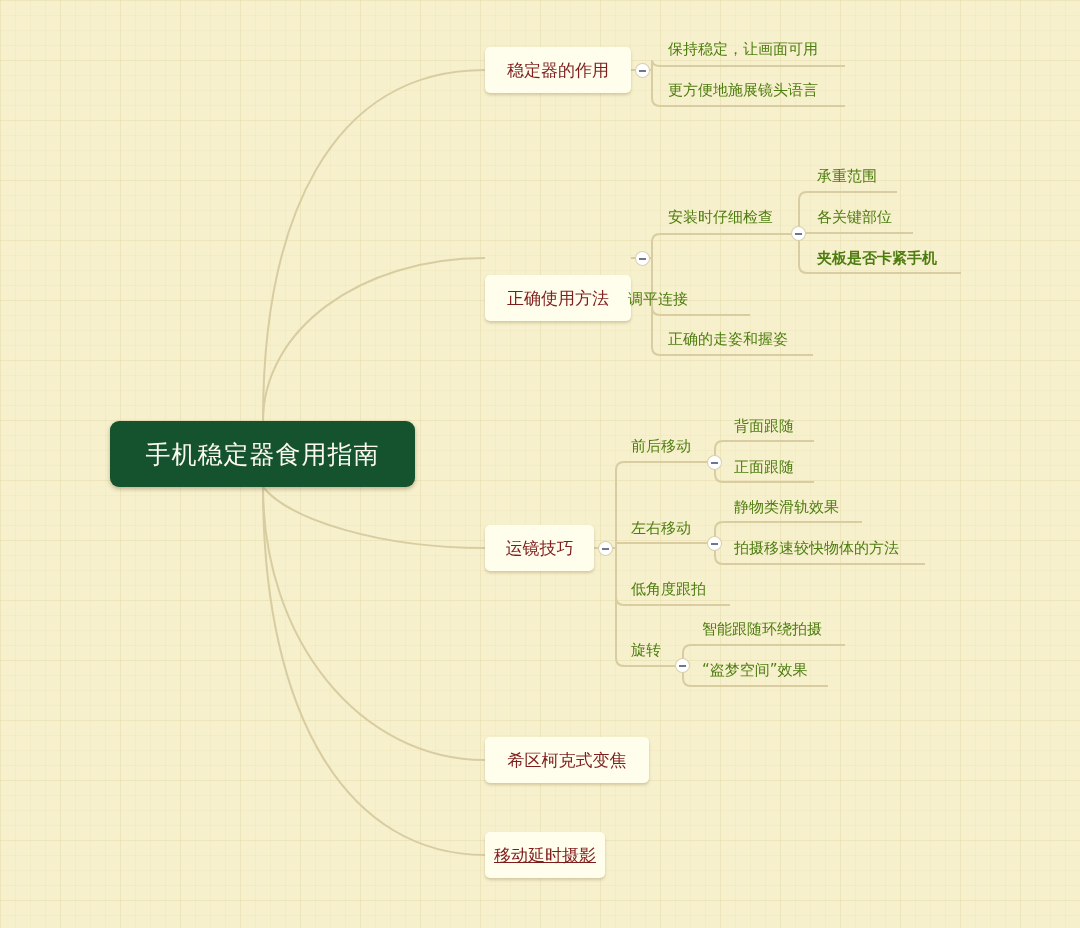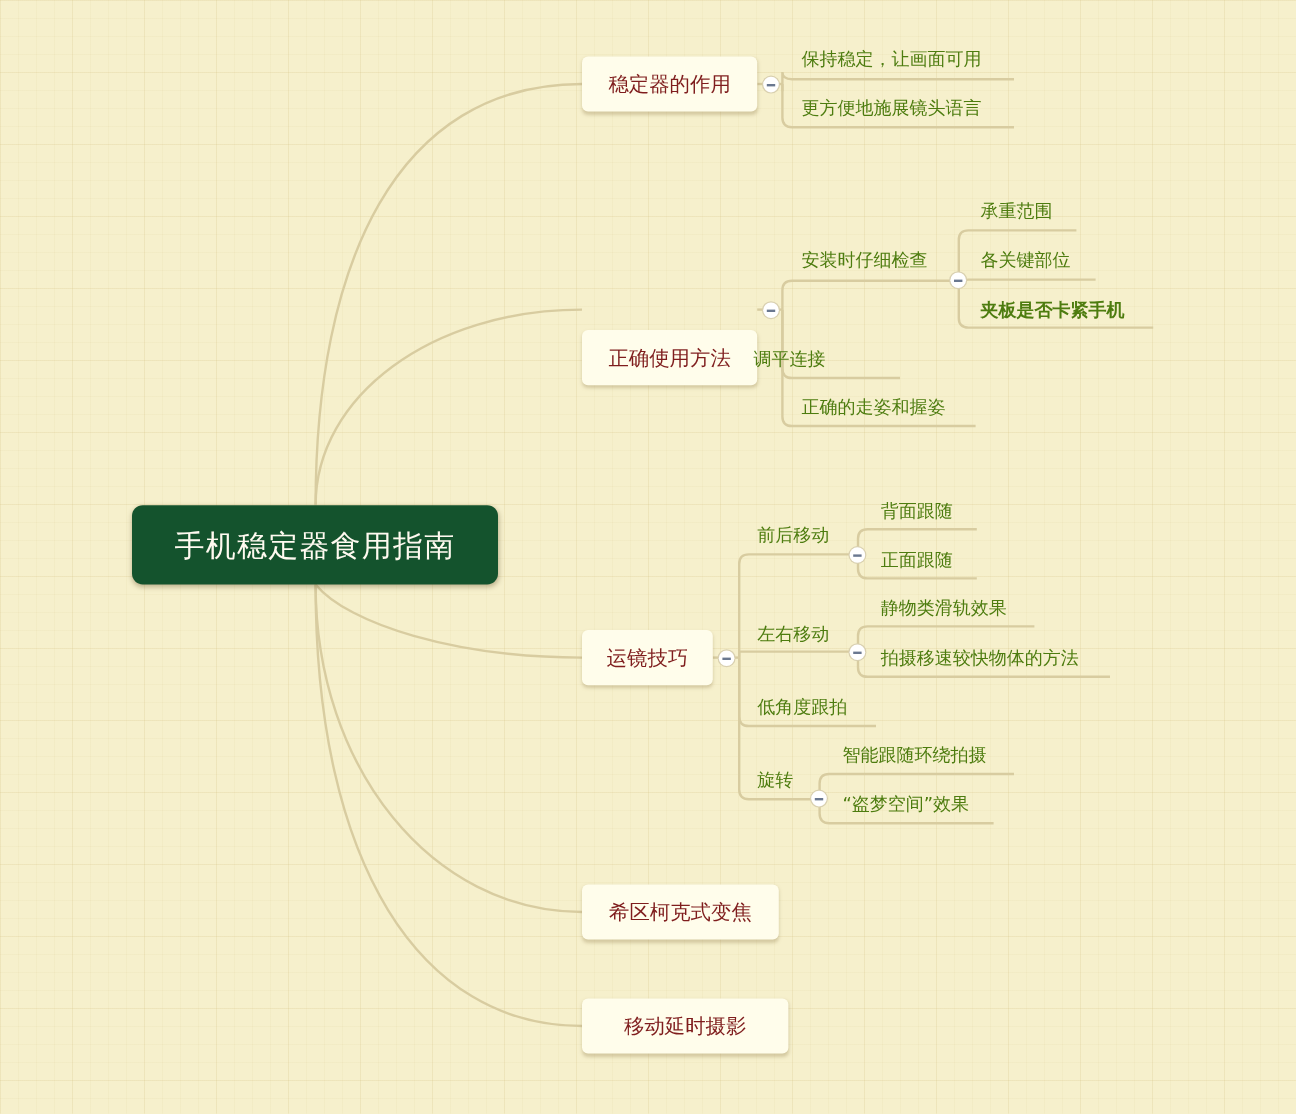--- a/index.html
+++ b/index.html
@@ -115,13 +115,13 @@
 <div class="leaf" style="left:734px;top:539px;">拍摄移速较快物体的方法</div>
 <div class="leaf" style="left:631px;top:580px;">低角度跟拍</div>
 <div class="leaf" style="left:631px;top:641px;">旋转</div>
 <div class="toggle" style="left:676px;top:659px;">
     <span></span>
   </div>
 <div class="leaf" style="left:702px;top:620px;">智能跟随环绕拍摄</div>
 <div class="leaf" style="left:702px;top:661px;">“盗梦空间”效果</div>
 
 <div class="main" style="left:485px;top:737px;width:164px;">希区柯克式变焦</div>
-<div class="main" style="left:485px;top:832px;width:172px;">移动延时摄影</div>
+<div class="main" style="left:485px;top:832px;width:120px;text-decoration:underline;">移动延时摄影</div>
 
 </body></html>

